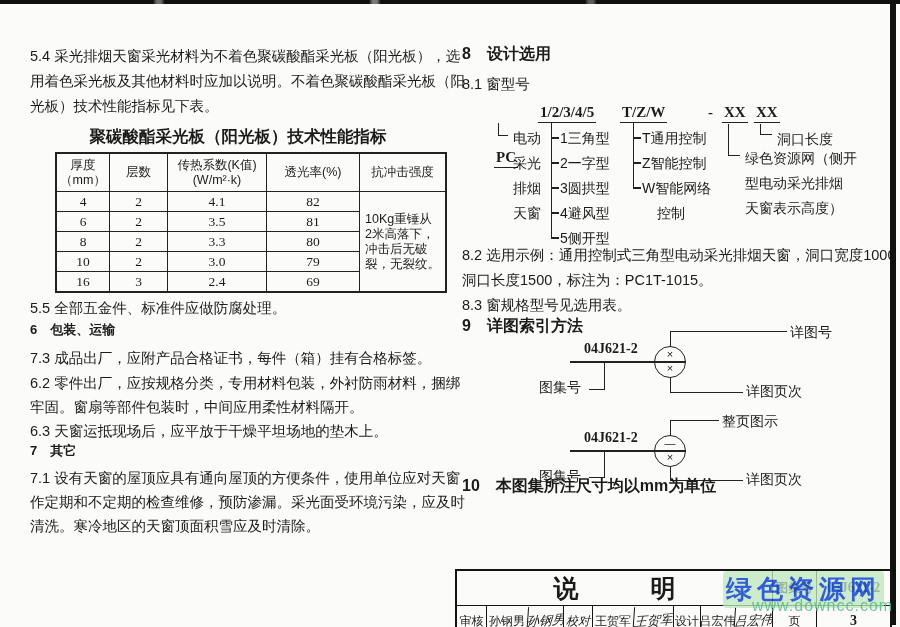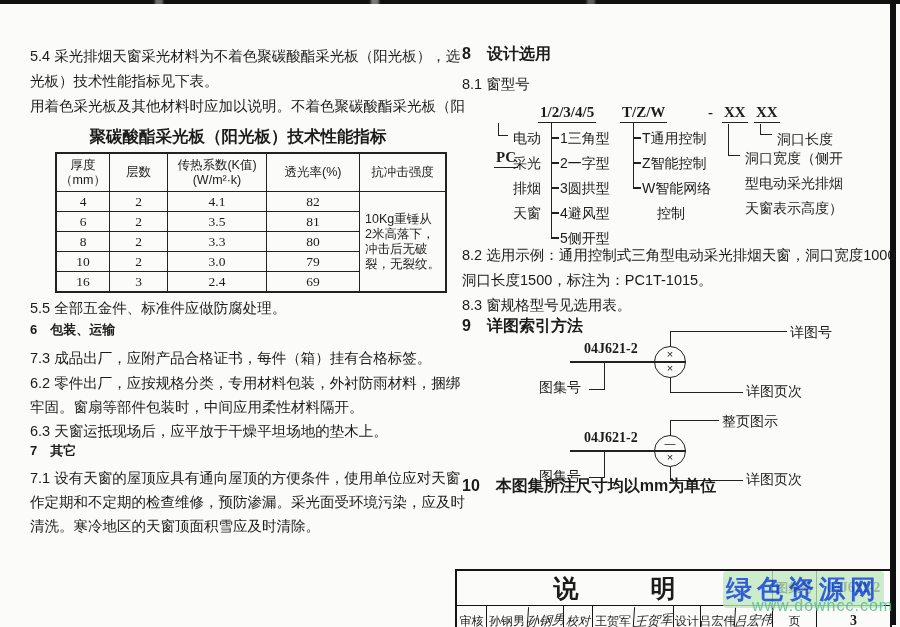--- a/index.html
+++ b/index.html
@@ -63,22 +63,22 @@
 </head>
 <body>
 
 <div id="page">
 
   <div class="abs scan-top"></div>
   <div class="abs scan-right"></div>
 
   <div class="abs ln" style="left:30px;top:44px;">
     <span>5.4 采光排烟天窗采光材料为不着色聚碳酸酯采光板（阳光板），选</span>
+    <span>用着色采光板及其他材料时应加以说明。不着色聚碳酸酯采光板（阳</span>
     <span>光板）技术性能指标见下表。</span>
-    <span>用着色采光板及其他材料时应加以说明。不着色聚碳酸酯采光板（阳</span>
   </div>
 
   <div class="abs" style="left:55px;top:126px;width:366px;text-align:center;font-weight:bold;font-size:16.5px;white-space:nowrap;">聚碳酸酯采光板（阳光板）技术性能指标</div>
 
   <table class="spec-table abs" style="left:55px;top:152px;">
     <tbody>
         <tr>
       <th style="width:48px;">
         <span style="display:block">厚度</span>
         <span style="display:block">（mm）</span>
@@ -175,21 +175,21 @@
   <div class="abs vline" style="left:633px;top:123px;height:66px;"></div>
   <div class="abs branch" style="left:642px;top:126px;">
     <span class="bi tick">T通用控制</span>
     <span class="bi tick">Z智能控制</span>
     <span class="bi tick">W智能网络</span>
     <span class="bi" style="margin-left:15px;">控制</span>
   </div>
 
   <div class="abs lbr" style="left:728px;top:124px;width:11px;height:31px;"></div>
   <div class="abs branch" style="left:745px;top:146px;">
-    <span class="bi">洞口宽度（侧开</span>
+    <span class="bi">绿色资源网（侧开</span>
     <span class="bi">型电动采光排烟</span>
     <span class="bi">天窗表示高度）</span>
   </div>
   <div class="abs lbr" style="left:760px;top:124px;width:11px;height:10px;"></div>
   <div class="abs branch" style="left:777px;top:127px;">洞口长度</div>
 
   <div class="abs ln" style="left:462px;top:243px;">
     <span>8.2 选用示例：通用控制式三角型电动采光排烟天窗，洞口宽度1000，</span>
     <span>洞口长度1500，标注为：PC1T-1015。</span>
   </div>

